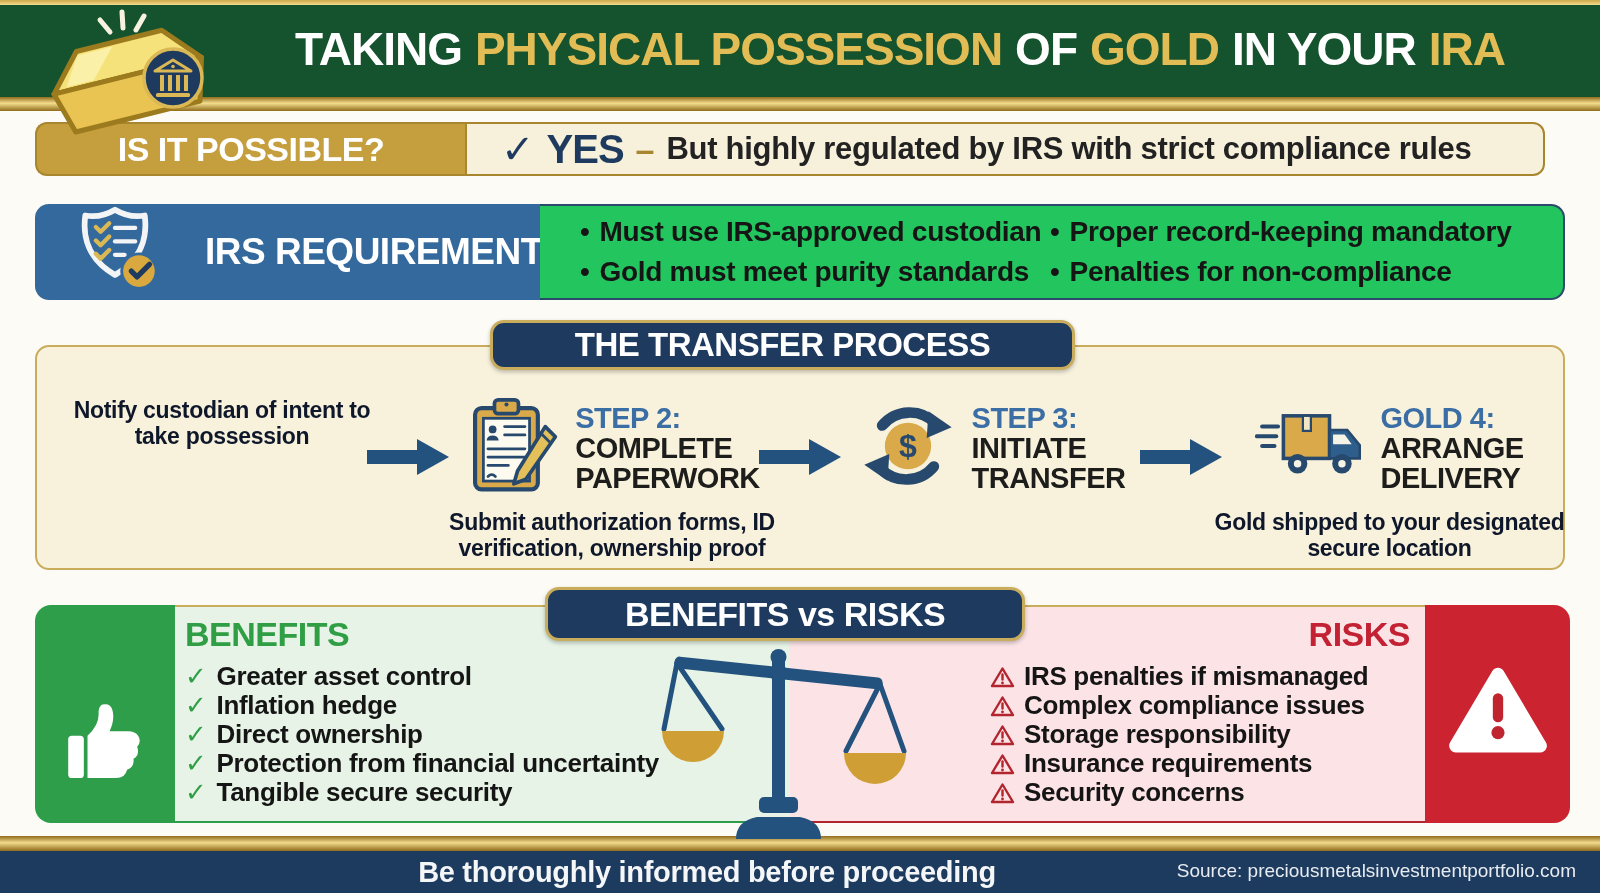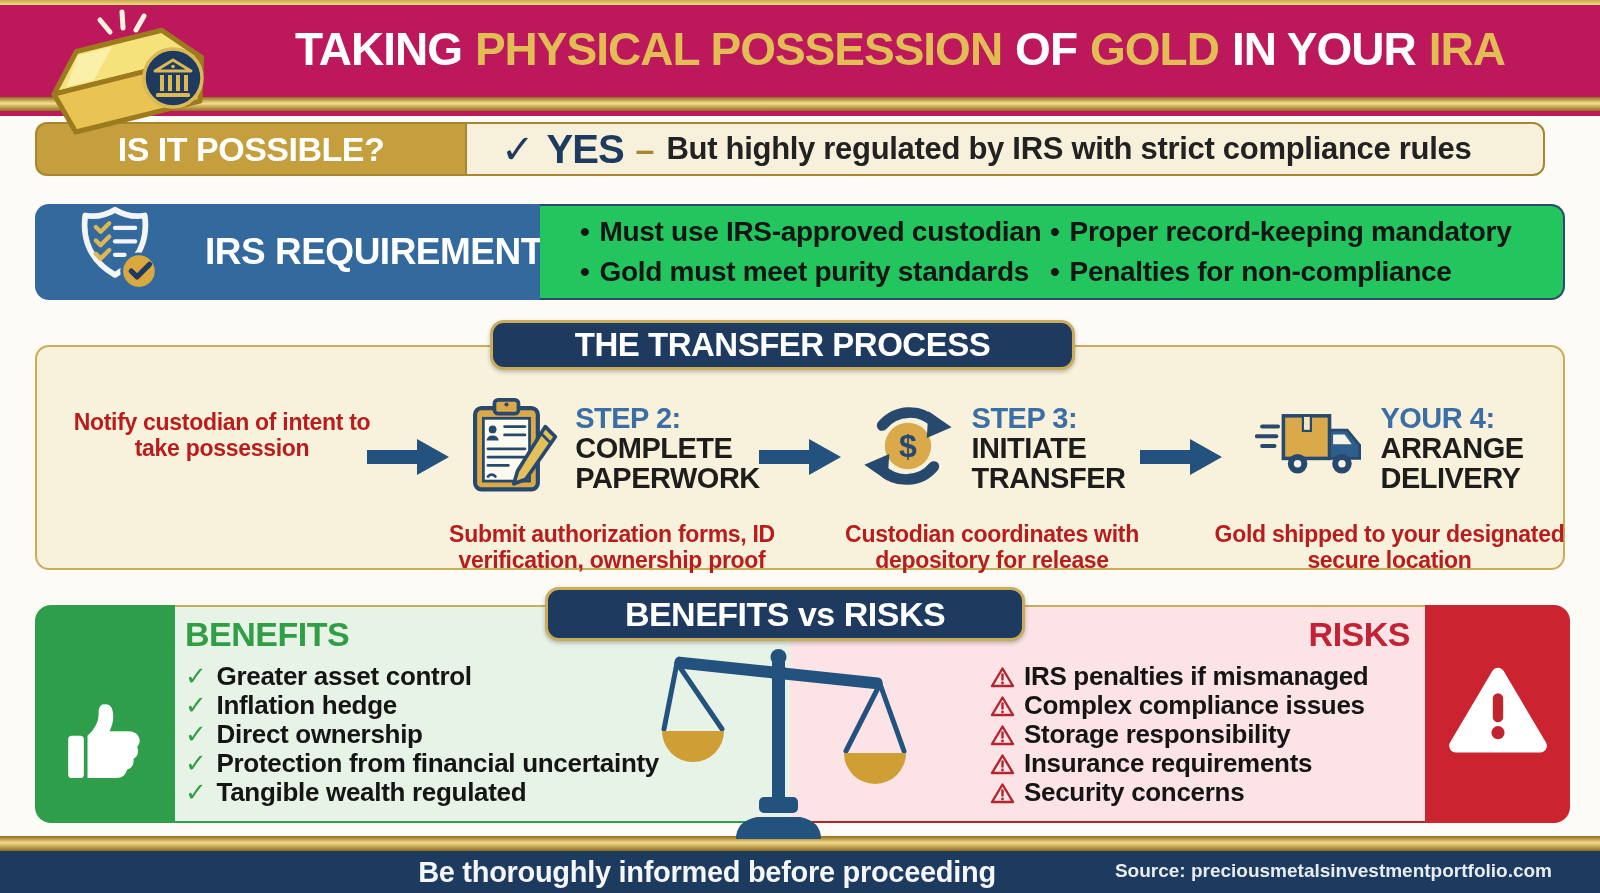--- a/index.html
+++ b/index.html
@@ -2,21 +2,21 @@
 <html><head>
 <meta charset="utf-8">
 <style>
   html,body{margin:0;padding:0;background:#e8e8e8;}
   *{box-sizing:border-box;}
   .page{
     position:relative;width:1600px;height:893px;background:#fcfbf5;overflow:hidden;
     font-family:"Liberation Sans","DejaVu Sans",sans-serif;color:#1d1d1b;
   }
   
-  .hdr{position:absolute;left:0;top:0;width:1600px;height:116px;background:#be185d;}
+  .hdr{position:absolute;left:0;top:0;width:1600px;height:102px;background:#14532d;}
   .hdr-topline{position:absolute;left:0;top:0;width:100%;height:5px;
     background:linear-gradient(180deg,#caa848,#f4dd8e);}
   .gold-stripe{position:absolute;left:0;top:97px;width:1600px;height:14px;
     background:linear-gradient(180deg,#8f6c1c,#f4dd8e 45%,#8f6c1c);}
   .logo{position:absolute;left:22px;top:2px;width:210px;height:140px;z-index:3;}
   .bank-badge{position:absolute;left:141px;top:46px;width:64px;height:64px;z-index:4;}
   .title{
     position:absolute;left:215px;right:15px;top:0;height:97px;margin:0;
     display:flex;align-items:center;justify-content:center;gap:13px;
     font-size:46px;font-weight:bold;letter-spacing:-1px;white-space:nowrap;
@@ -64,21 +64,21 @@
     color:#fff;font-weight:bold;display:flex;align-items:center;justify-content:center;
     letter-spacing:-0.5px;z-index:5;box-shadow:0 2px 4px rgba(0,0,0,0.25);
   }
   .pill-process{left:490px;top:320px;width:585px;height:50px;font-size:33px;text-align:right;}
   .pill-compare{left:545px;top:587px;width:480px;height:54px;font-size:34px;}
   .step{position:absolute;top:45px;text-align:center;}
   .step-top{display:flex;align-items:center;justify-content:center;gap:15px;height:112px;}
   .step-titles{text-align:left;line-height:1.04;}
   .step-num{color:#3b6ea5;font-size:29px;font-weight:bold;letter-spacing:-0.5px;}
   .step-line{color:#1d1d1b;font-size:29px;font-weight:bold;letter-spacing:-0.5px;}
-  .step-desc{margin-top:18px;font-size:23px;font-weight:600;line-height:1.12;color:#b91c1c;letter-spacing:-0.3px;}
+  .step-desc{margin-top:6px;font-size:23px;font-weight:600;line-height:1.12;color:#0f172a;letter-spacing:-0.3px;}
   .s1{left:25px;width:320px;} .s2{left:390px;width:370px;}
   .s3{left:790px;width:330px;} .s4{left:1175px;width:355px;}
   .arrow{position:absolute;top:92px;}
   .a1{left:330px;} .a2{left:722px;} .a3{left:1103px;}
   
   .compare-box{position:absolute;left:35px;top:605px;width:1535px;height:218px;}
   .panel{position:absolute;top:0;height:218px;border-top:2px solid #c9ad5d;}
   .green-side{left:0;width:140px;background:#2f9e4a;border-radius:16px 0 0 16px;
     display:flex;align-items:flex-end;justify-content:center;padding-bottom:28px;border-top:none;}
   .green-panel{left:140px;width:615px;background:#e6f3e6;border-bottom:2px solid #2f9e4a;}
@@ -95,22 +95,22 @@
   .rlist{list-style:none;margin:8px 0 0 0;padding:0;}
   .rlist li{font-size:26px;font-weight:600;color:#151515;line-height:29px;white-space:nowrap;letter-spacing:-0.3px;
     display:flex;align-items:center;gap:9px;}
   .scale-wrap{position:absolute;left:625px;top:38px;width:250px;height:200px;z-index:4;}
   
   .footer-stripe{position:absolute;left:0;top:836px;width:1600px;height:15px;
     background:linear-gradient(180deg,#8f6c1c,#f2d98b 45%,#8f6c1c);}
   .footer{position:absolute;left:0;top:851px;width:1600px;height:42px;background:#1d3a5f;}
   .footer-msg{position:absolute;left:0;width:1414px;top:0;height:42px;display:flex;
     align-items:center;justify-content:center;color:#f4f6f8;font-size:29px;font-weight:600;letter-spacing:-0.3px;}
-  .footer-src{position:absolute;right:48px;top:0;height:40px;display:flex;align-items:center;
-    color:#e8ecf0;font-size:19px;font-weight:700;}
+  .footer-src{position:absolute;right:24px;top:0;height:40px;display:flex;align-items:center;
+    color:#e8ecf0;font-size:19px;font-weight:400;}
 </style>
 </head>
 <body>
 
 <div class="page">
 
   <header class="hdr">
     <div class="hdr-topline"></div>
     <h1 class="title">
       <span class="w">TAKING</span>
@@ -254,21 +254,20 @@
             <path d="M84 78 A40 40 0 0 1 24 80" fill="none" stroke="#27496d" stroke-width="12" stroke-linecap="round"></path>
             <polygon points="32,94 6,76 34,64" fill="#27496d"></polygon>
           </svg>
         </span>
         <div class="step-titles">
           <div class="step-num">STEP 3:</div>
           <div class="step-line">INITIATE</div>
           <div class="step-line">TRANSFER</div>
         </div>
       </div>
-      <div class="step-desc">Custodian coordinates with depository for release</div>
     </div>
 
     <svg class="arrow a3" width="82" height="36" viewBox="0 0 82 36">
       <polygon points="0,11 50,11 50,0 82,18 50,36 50,25 0,25" fill="#24527e"></polygon>
     </svg>
 
     <div class="step s4">
       <div class="step-top">
         <span>
           <svg viewBox="0 0 124 92" width="110" height="84">
@@ -281,21 +280,21 @@
             <rect x="54" y="12" width="9" height="17" fill="#f3e6c3" stroke="#27496d" stroke-width="2.5"></rect>
             <path d="M84 28 h20 l14 17 v15 h-34 Z" fill="#2e5e8c" stroke="#27496d" stroke-width="3"></path>
             <polygon points="88,33 101,33 109,44 88,44" fill="#f5f2e6"></polygon>
             <circle cx="48" cy="66" r="11" fill="#27496d"></circle>
               <circle cx="48" cy="66" r="4.2" fill="#f5f2e6"></circle>
             <circle cx="98" cy="66" r="11" fill="#27496d"></circle>
               <circle cx="98" cy="66" r="4.2" fill="#f5f2e6"></circle>
           </svg>
         </span>
         <div class="step-titles">
-          <div class="step-num">YOUR 4:</div>
+          <div class="step-num">GOLD 4:</div>
           <div class="step-line">ARRANGE</div>
           <div class="step-line">DELIVERY</div>
         </div>
       </div>
       <div class="step-desc">Gold shipped to your designated secure location</div>
     </div>
   </section>
 
   <div class="pill pill-compare">
     <span>BENEFITS vs RISKS</span>
@@ -321,21 +320,21 @@
       </span>
     </div>
 
     <div class="benefits">
       <div class="benefits-head">BENEFITS</div>
       <ul class="blist">
         <li><span class="bchk">✓</span><span>Greater asset control</span></li>
         <li><span class="bchk">✓</span><span>Inflation hedge</span></li>
         <li><span class="bchk">✓</span><span>Direct ownership</span></li>
         <li><span class="bchk">✓</span><span>Protection from financial uncertainty</span></li>
-        <li><span class="bchk">✓</span><span>Tangible wealth regulated</span></li>
+        <li><span class="bchk">✓</span><span>Tangible secure security</span></li>
       </ul>
     </div>
 
     <div class="risks">
       <div class="risks-head">RISKS</div>
       <ul class="rlist">
         <li>
             <svg width="25" height="22" viewBox="0 0 25 22">
               <path d="M12.5 2.5 L23 20 H2 Z" fill="none" stroke="#b2252f" stroke-width="2.4" stroke-linejoin="round"></path>
               <line x1="12.5" y1="8.5" x2="12.5" y2="13.5" stroke="#b2252f" stroke-width="2.4" stroke-linecap="round"></line>

